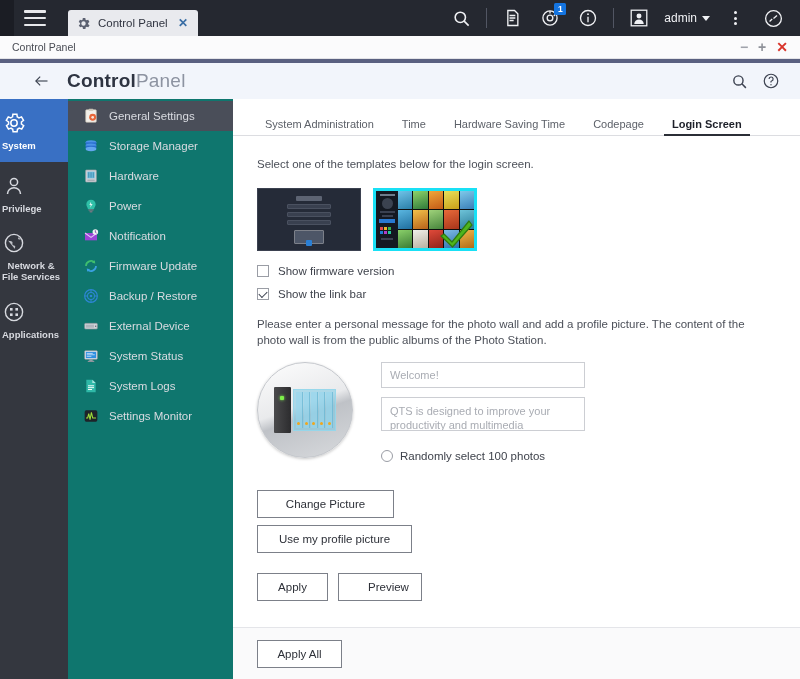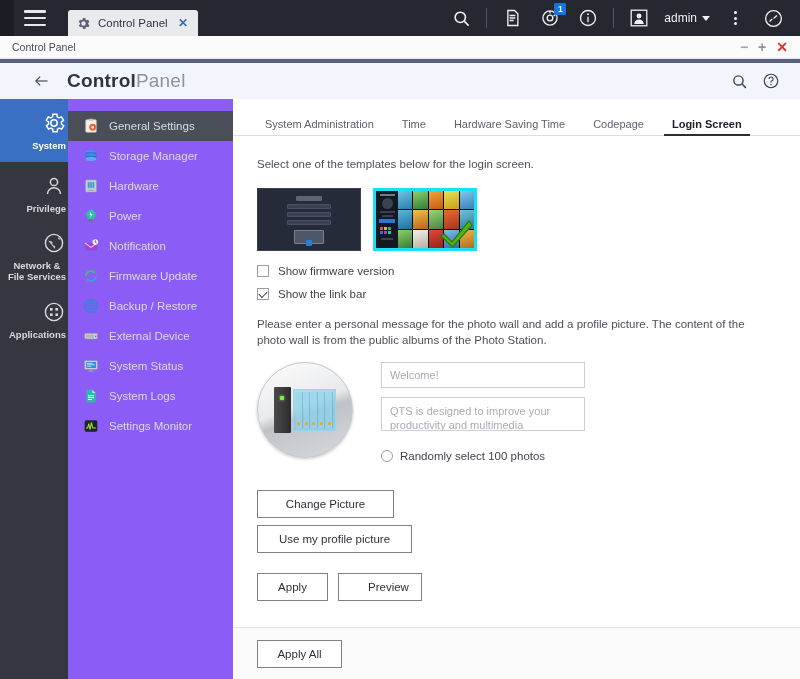--- a/index.html
+++ b/index.html
@@ -87,28 +87,28 @@
   .cp-title .b { color: #2e3442; font-weight: bold; }
   .cp-title .l { color: #8d93a1; font-weight: normal; }
   .cp-header-icons { margin-left: auto; display: flex; align-items: center; gap: 14px; padding-right: 20px; }
   .cph-icon { color: #3c4250; cursor: pointer; display: flex; align-items: center; }
 
   
   .body-area { position: absolute; top: 99px; left: 0; width: 800px; height: 580px; display: flex; }
 
   .rail { width: 68px; background: #34373f; flex: 0 0 68px; }
   .rail-item {
-    height: 63px; display: flex; flex-direction: column; align-items: flex-end;
+    height: 63px; display: flex; flex-direction: column; align-items: flex-start;
     justify-content: center; gap: 5px; color: #d7d9df; cursor: pointer;
     padding: 6px 2px;
   }
   .rail-item.active { background: #3970c4; color: #fff; }
   .rail-label { font-size: 9.5px; text-align: center; line-height: 11px; font-weight: bold; }
 
-  .menu { width: 165px; flex: 0 0 165px; background: #8b5cf6; padding-top: 12px; }
+  .menu { width: 165px; flex: 0 0 165px; background: #0f766e; padding-top: 2px; }
   .menu-item {
     height: 30px; display: flex; align-items: center; gap: 10px;
     padding-left: 14px; color: #d9dbe1; font-size: 11.5px; cursor: pointer;
   }
   .menu-item.active { background: #4a4e59; }
   .mi-icon { width: 17px; height: 17px; flex: 0 0 17px; display: flex; align-items: center; justify-content: center; }
 
   .content { flex: 1; background: #fff; position: relative; display: flex; flex-direction: column; }
 
   

